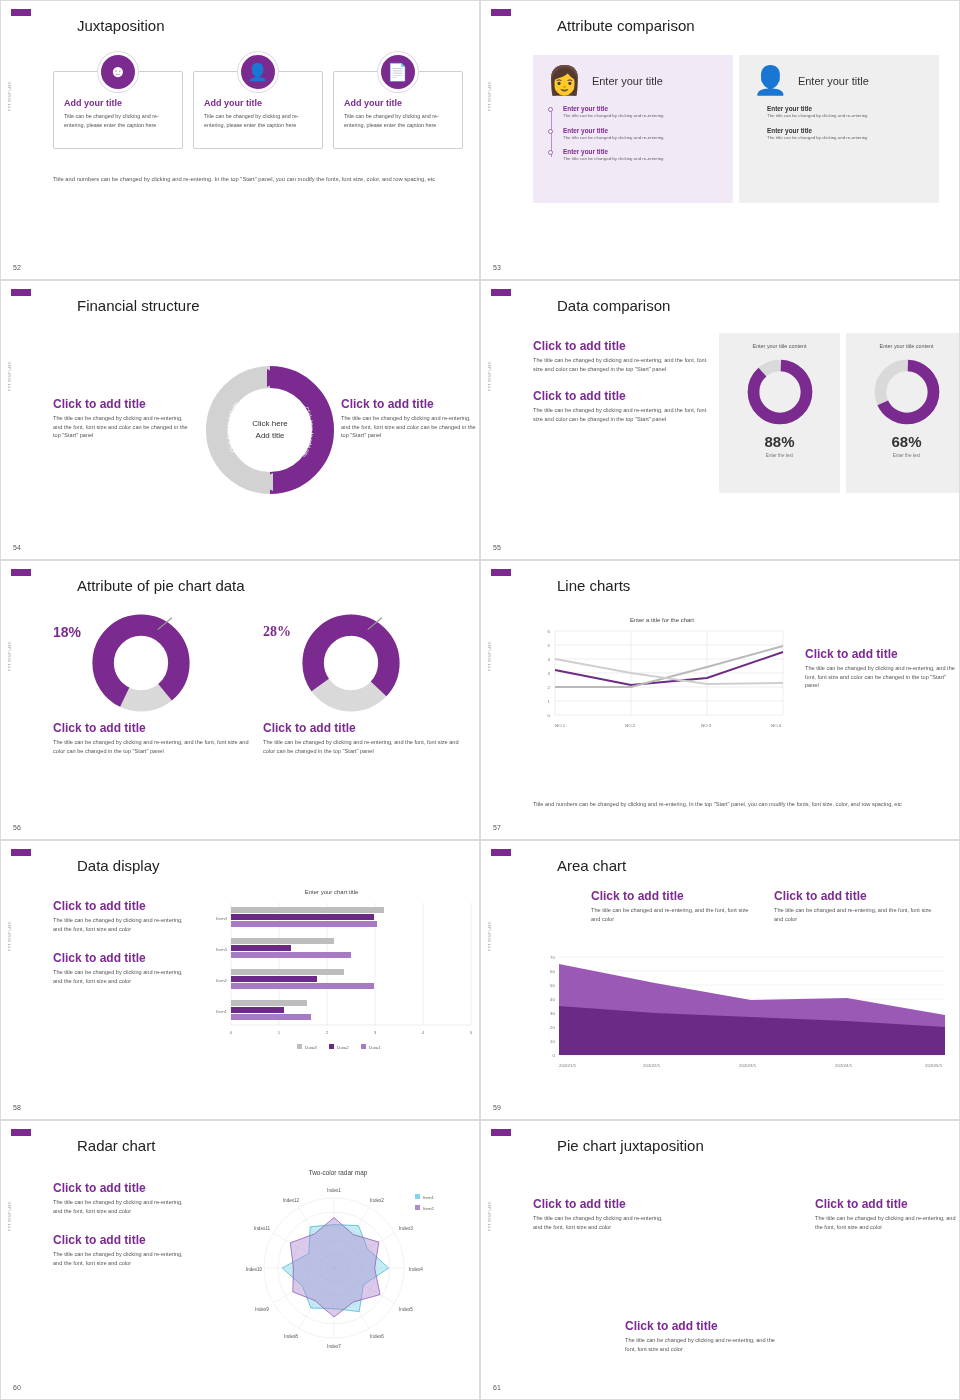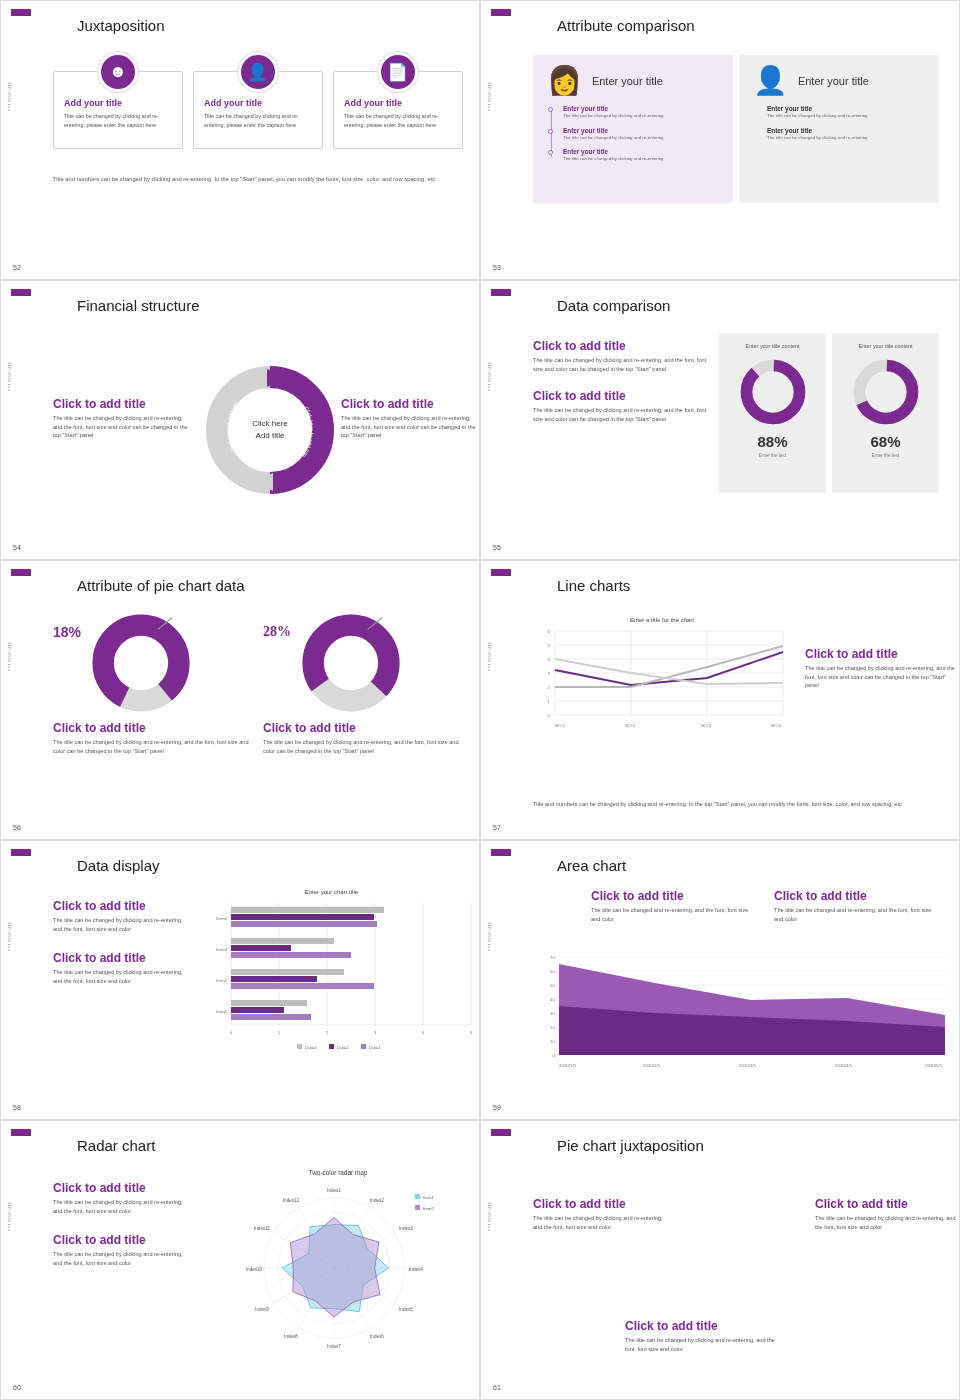--- a/index.html
+++ b/index.html
@@ -87,21 +87,21 @@
   
   .s54-left { position:absolute; left:0; top:68px; width:140px; }
   .s54-right { position:absolute; left:288px; top:68px; width:140px; }
   .s54-center { position:absolute; left:152px; top:36px; width:130px; height:130px; }
   .s54-ring-txt { position:absolute; left:50%; top:50%; transform:translate(-50%,-50%); text-align:center; font-size:8px; color:#333; line-height:1.5; }
 
   
   .s55-left { position:absolute; left:0; top:10px; width:175px; }
   .s55-blk { margin-bottom:16px; }
   .s55-cards { position:absolute; left:186px; top:4px; display:flex; gap:6px; }
-  .s55-card { width:107px; height:160px; background:#efefef; padding:10px 6px; text-align:center; }
+  .s55-card { width:121px; height:160px; background:#efefef; padding:10px 6px; text-align:center; }
   .s55-card .lbl { font-size:5.4px; color:#555; }
   .s55-pct { font-size:15px; font-weight:bold; color:#333; margin-top:6px; }
   .s55-sub { font-size:4.6px; color:#777; margin-top:3px; }
 
   
   .s56-col { position:absolute; top:4px; width:200px; }
   .s56-pct { font-size:14px; font-weight:bold; color:#7b2a8f;margin-top:11px; }
   .s56-txt { margin-top:8px; }
 
   

